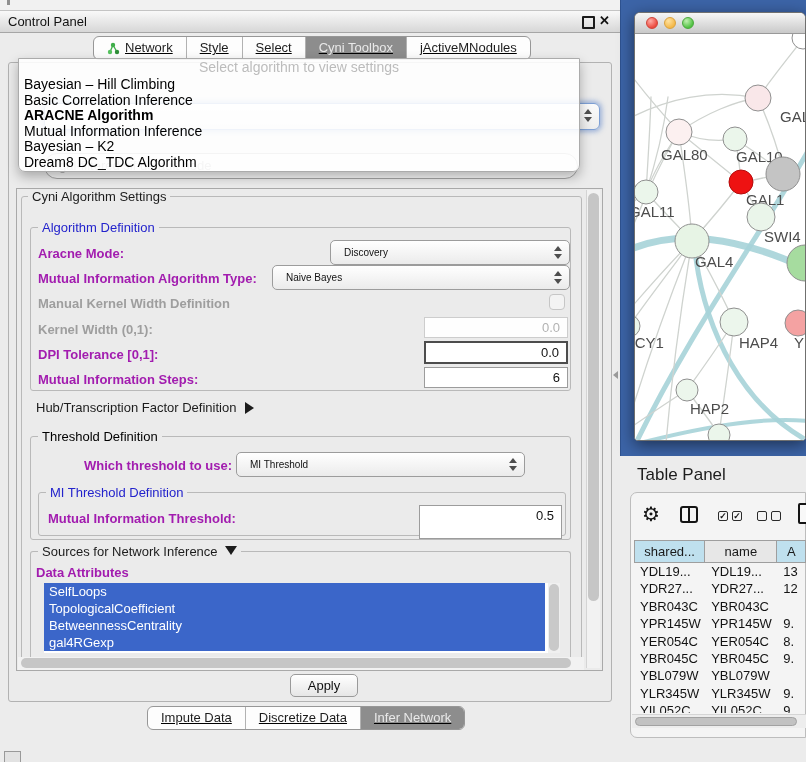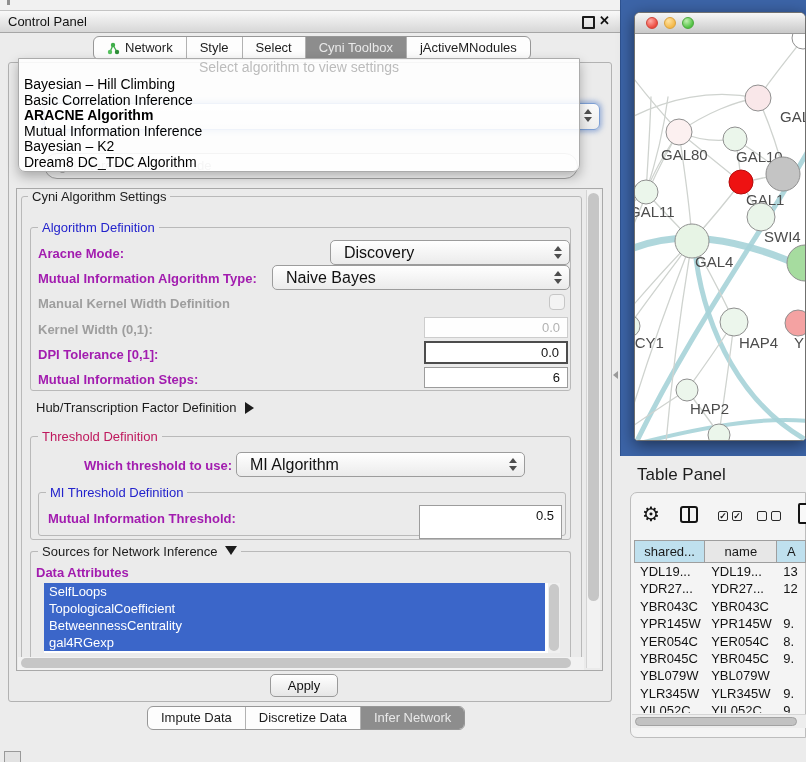--- a/index.html
+++ b/index.html
@@ -5,59 +5,59 @@
   html,body{margin:0;padding:0;}
   body{font-family:"Liberation Sans",sans-serif;}
   #app{position:relative;width:806px;height:762px;background:#ececec;overflow:hidden;}
   
   .topstrip{position:absolute;left:0;top:0;width:620px;height:10px;background:#f1f1f1;}
   .toptick{position:absolute;left:7px;top:0;width:3px;height:5px;background:#8f8f8f;}
   .cp-titlebar{position:absolute;left:0;top:10px;width:620px;height:23px;background:linear-gradient(#f9f9f9,#d7d7d7);border-top:1px solid #c4c4c4;border-bottom:1px solid #a6a6a6;box-sizing:border-box;}
   .cp-title{position:absolute;left:8px;top:3px;font-size:13px;color:#111;}
   .float-icon{position:absolute;left:582px;top:5px;width:9px;height:9px;border:2px solid #1a1a1a;border-radius:1px;}
   .close-icon{position:absolute;left:599px;top:2px;font-size:13px;font-weight:bold;color:#111;cursor:default;}
-  .seg-tabs{position:absolute;display:flex;height:24px;background:#fdfdfd;border:1px solid #979797;border-radius:6px;overflow:hidden;font-size:13px;box-sizing:border-box;}
+  .seg-tabs{position:absolute;display:flex;height:24px;background:#fdfdfd;border:1px solid #979797;border-radius:6px;overflow:hidden;font-size:13px;box-sizing:border-box;text-decoration:underline;}
   .seg{padding:0 13px;line-height:22px;color:#1d1d1d;border-left:1px solid #b2b2b2;display:flex;align-items:center;gap:5px;white-space:nowrap;}
   .seg:first-child{border-left:none;}
   .seg.sel{background:#8d8d8d;color:#e9e9e9;}
   .content-panel{position:absolute;left:8px;top:62px;width:604px;height:640px;background:#ebebeb;border:1px solid #b2b2b2;border-radius:3px;box-sizing:border-box;}
   
   .hidden-combo{position:absolute;left:44px;top:153px;width:534px;height:26px;border:1px solid #a5a5a5;border-radius:13px;background:#f6f6f6;z-index:5;font-size:13px;line-height:24px;color:#a9a9a9;padding-left:14px;box-sizing:border-box;}
   .focus-combo{position:absolute;left:44px;top:103px;width:556px;height:27px;border:1px solid #7d9fd4;border-radius:6px;background:linear-gradient(#fbfbfb,#ededed);box-shadow:0 0 5px 2px rgba(92,132,200,.55);z-index:6;box-sizing:border-box;}
   
   .popup{position:absolute;left:18px;top:58px;width:562px;height:114px;background:rgba(255,255,255,.88);border:1px solid #ababab;border-radius:0 0 7px 7px;box-shadow:0 5px 12px rgba(0,0,0,.28);z-index:50;box-sizing:border-box;}
   .popup-ph{height:18px;line-height:17px;text-align:center;color:#bcbcbc;font-size:14px;}
   .popup-item{height:15.5px;line-height:15.5px;font-size:14px;color:#000;padding-left:5px;white-space:nowrap;}
   .popup-item.hl{font-weight:bold;}
   
   .scrollpane{position:absolute;left:16px;top:188px;width:587px;height:483px;border:1px solid #a9a9a9;background:#ebebeb;box-sizing:border-box;}
   .grp{position:absolute;border:1px solid #b9b9b9;border-radius:3px;box-sizing:border-box;}
   .grp-label{position:absolute;font-size:13px;background:#ebebeb;padding:0 4px;white-space:nowrap;z-index:3;}
   .lbl{position:absolute;font-size:13px;font-weight:bold;color:#a21caf;white-space:nowrap;}
   .lbl.dis{color:#9e9e9e;}
   .plain{font-weight:normal;color:#1c1c1c;}
-  .combo{position:absolute;height:25px;border:1px solid #9c9c9c;border-radius:5px;background:linear-gradient(#ffffff,#ebebeb);font-size:16px;line-height:23px;padding-left:13px;box-sizing:border-box;color:#111;white-space:nowrap;}
+  .combo{position:absolute;height:25px;border:1px solid #9c9c9c;border-radius:5px;background:linear-gradient(#ffffff,#ebebeb);font-size:10px;line-height:23px;padding-left:13px;box-sizing:border-box;color:#111;white-space:nowrap;}
   .arrows{position:absolute;right:7px;top:5px;width:8px;height:13px;}
   .arrows .up{position:absolute;top:0;left:0;width:0;height:0;border-left:4px solid transparent;border-right:4px solid transparent;border-bottom:5px solid #4e4e4e;}
   .arrows .dn{position:absolute;bottom:0;left:0;width:0;height:0;border-left:4px solid transparent;border-right:4px solid transparent;border-top:5px solid #4e4e4e;}
   .nfield{position:absolute;height:21px;background:#fff;border:1px solid #9c9c9c;font-size:13px;line-height:19px;text-align:right;padding-right:7px;box-sizing:border-box;color:#111;}
   .nfield.focus{border:2px solid #4d4d4d;height:23px;line-height:19px;}
   .nfield.dis{border-color:#cdcdcd;color:#b2b2b2;background:#fefefe;}
   .checkbox{position:absolute;width:16px;height:16px;border:1px solid #c6c6c6;border-radius:4px;background:#f3f3f3;box-sizing:border-box;}
   .tri-right{display:inline-block;width:0;height:0;border-top:6px solid transparent;border-bottom:6px solid transparent;border-left:9px solid #1c1c1c;vertical-align:-2px;margin-left:9px;}
   .tri-down{display:inline-block;width:0;height:0;border-left:6px solid transparent;border-right:6px solid transparent;border-top:9px solid #1c1c1c;vertical-align:1px;margin-left:7px;}
   .attr-list{position:absolute;left:44px;top:583px;width:516px;height:70px;background:#fff;overflow:hidden;}
   .attr-item{height:17px;line-height:17px;font-size:13px;padding-left:5px;background:#3b66c9;color:#fff;width:501px;box-sizing:border-box;white-space:nowrap;}
   .attr-sb{position:absolute;right:0;top:0;width:12px;height:70px;background:#f0f0f0;}
   .attr-sb .thumb{position:absolute;left:1px;top:1px;width:10px;height:67px;background:#c9c9c9;border-radius:5px;}
   .vsb{position:absolute;left:586px;top:190px;width:14px;height:478px;background:#f2f2f2;border-left:1px solid #d4d4d4;box-sizing:border-box;}
   .vsb .thumb{position:absolute;left:1px;top:3px;width:11px;height:408px;background:#c6c6c6;border-radius:6px;}
   .hsb{position:absolute;left:18px;top:657px;width:566px;height:13px;background:#f2f2f2;}
   .hsb .thumb{position:absolute;left:3px;top:1px;width:550px;height:10px;background:#c6c6c6;border-radius:5px;}
-  .btn{position:absolute;height:23px;border:1px solid #9a9a9a;border-radius:5px;background:linear-gradient(#ffffff,#e6e6e6);font-size:13px;text-align:center;line-height:21px;color:#111;box-sizing:border-box;}
+  .btn{position:absolute;height:23px;border:1px solid #9a9a9a;border-radius:5px;background:linear-gradient(#ffffff,#e6e6e6);font-size:13px;text-align:center;line-height:21px;color:#111;box-sizing:border-box;margin-left:20px;}
   .mini-box{position:absolute;left:4px;top:751px;width:15px;height:11px;border:1px solid #999;background:#e2e2e2;}
   .splitter-arrow{position:absolute;left:613px;top:371px;width:0;height:0;border-top:4px solid transparent;border-bottom:4px solid transparent;border-right:5px solid #9a9a9a;}
   
   .blue-bg{position:absolute;left:620px;top:0;width:186px;height:456px;background:#3c64a7;border-left:1px solid #2e528f;box-sizing:border-box;}
   .net-window{position:absolute;left:634px;top:12px;width:172px;height:429px;border:1px solid #70706f;border-radius:6px 6px 4px 4px;box-shadow:0 4px 16px rgba(0,0,0,.5);overflow:hidden;background:#fff;box-sizing:border-box;}
   .net-titlebar{position:absolute;left:0;top:0;right:0;height:20px;background:linear-gradient(#f6f6f6,#c9c9c9);border-bottom:1px solid #999;}
   .light{position:absolute;top:4px;width:12px;height:12px;border-radius:50%;box-sizing:border-box;}
   .light.red{left:11px;background:radial-gradient(circle at 35% 30%,#ffada6,#ec4b3f 70%);border:1px solid #ce4338;}
   .light.yellow{left:29px;background:radial-gradient(circle at 35% 30%,#ffe2a0,#f4b94a 70%);border:1px solid #d9a13e;}
   .light.green{left:47px;background:radial-gradient(circle at 35% 30%,#c0f0b0,#52c244 70%);border:1px solid #4aa83c;}
@@ -166,25 +166,25 @@
 
   <span class="lbl" style="left:38px;top:347px;">DPI Tolerance [0,1]:</span>
   <div class="nfield focus" style="left:424px;top:341px;width:144px;">0.0</div>
 
   <span class="lbl" style="left:38px;top:372px;">Mutual Information Steps:</span>
   <div class="nfield" style="left:424px;top:367px;width:144px;">6</div>
 
   <span class="lbl plain" style="left:36px;top:400px;"><span>Hub/Transcription Factor Definition</span><span class="tri-right"></span></span>
 
   <div class="grp" style="left:30px;top:436px;width:541px;height:104px;"></div>
-  <span class="grp-label" id="threshold-title" style="left: 38px; top: 429px; color: #be185d;">Threshold Definition</span>
+  <span class="grp-label" id="threshold-title" style="left: 38px; top: 429px; color: #000000;">Threshold Definition</span>
 
   <span class="lbl" style="left:84px;top:458px;">Which threshold to use:</span>
   <div class="combo" style="left:236px;top:452px;width:289px;">
-    <span>MI Algorithm</span>
+    <span>MI Threshold</span>
     <span class="arrows">
         <i class="up"></i>
         <i class="dn"></i>
       </span>
   </div>
 
   <div class="grp" style="left:38px;top:492px;width:528px;height:44px;"></div>
   <span class="grp-label" id="mit-title" style="left: 46px; top: 485px; color: rgb(35, 35, 204);">MI Threshold Definition</span>
   <span class="lbl" style="left:48px;top:511px;">Mutual Information Threshold:</span>
   <div class="nfield" style="left:419px;top:505px;width:143px;height:34px;line-height:20px;">0.5</div>

